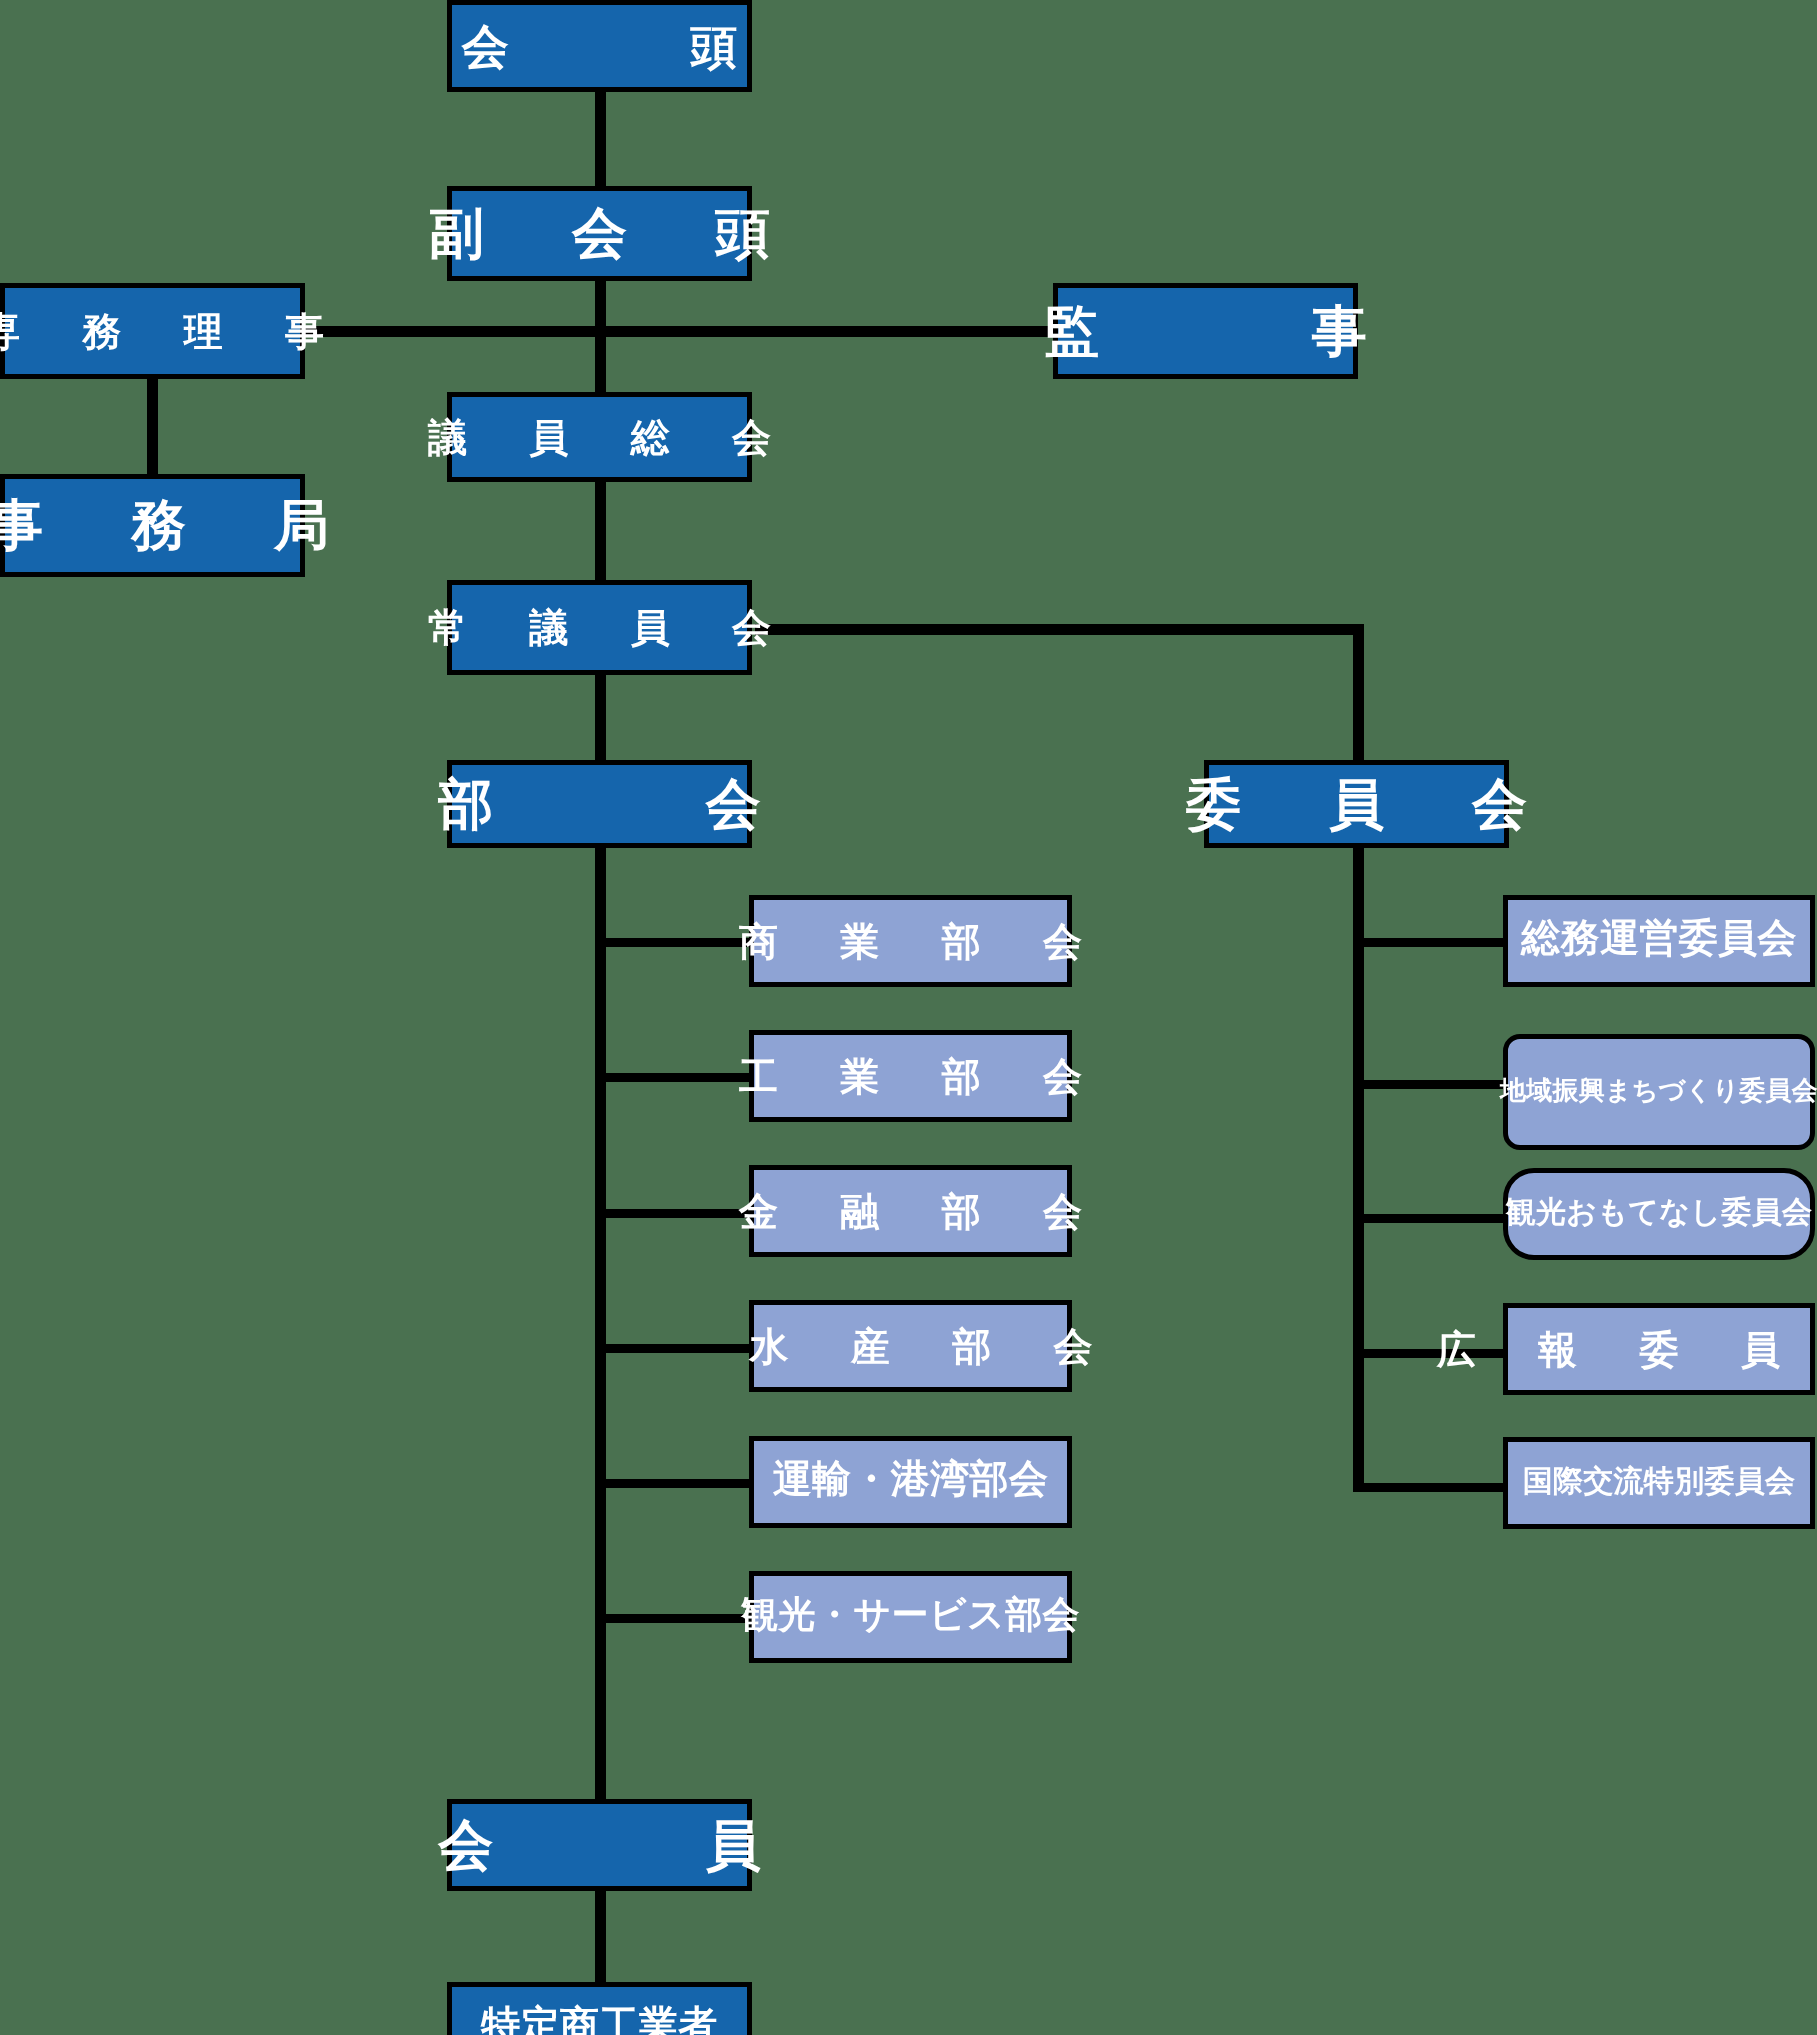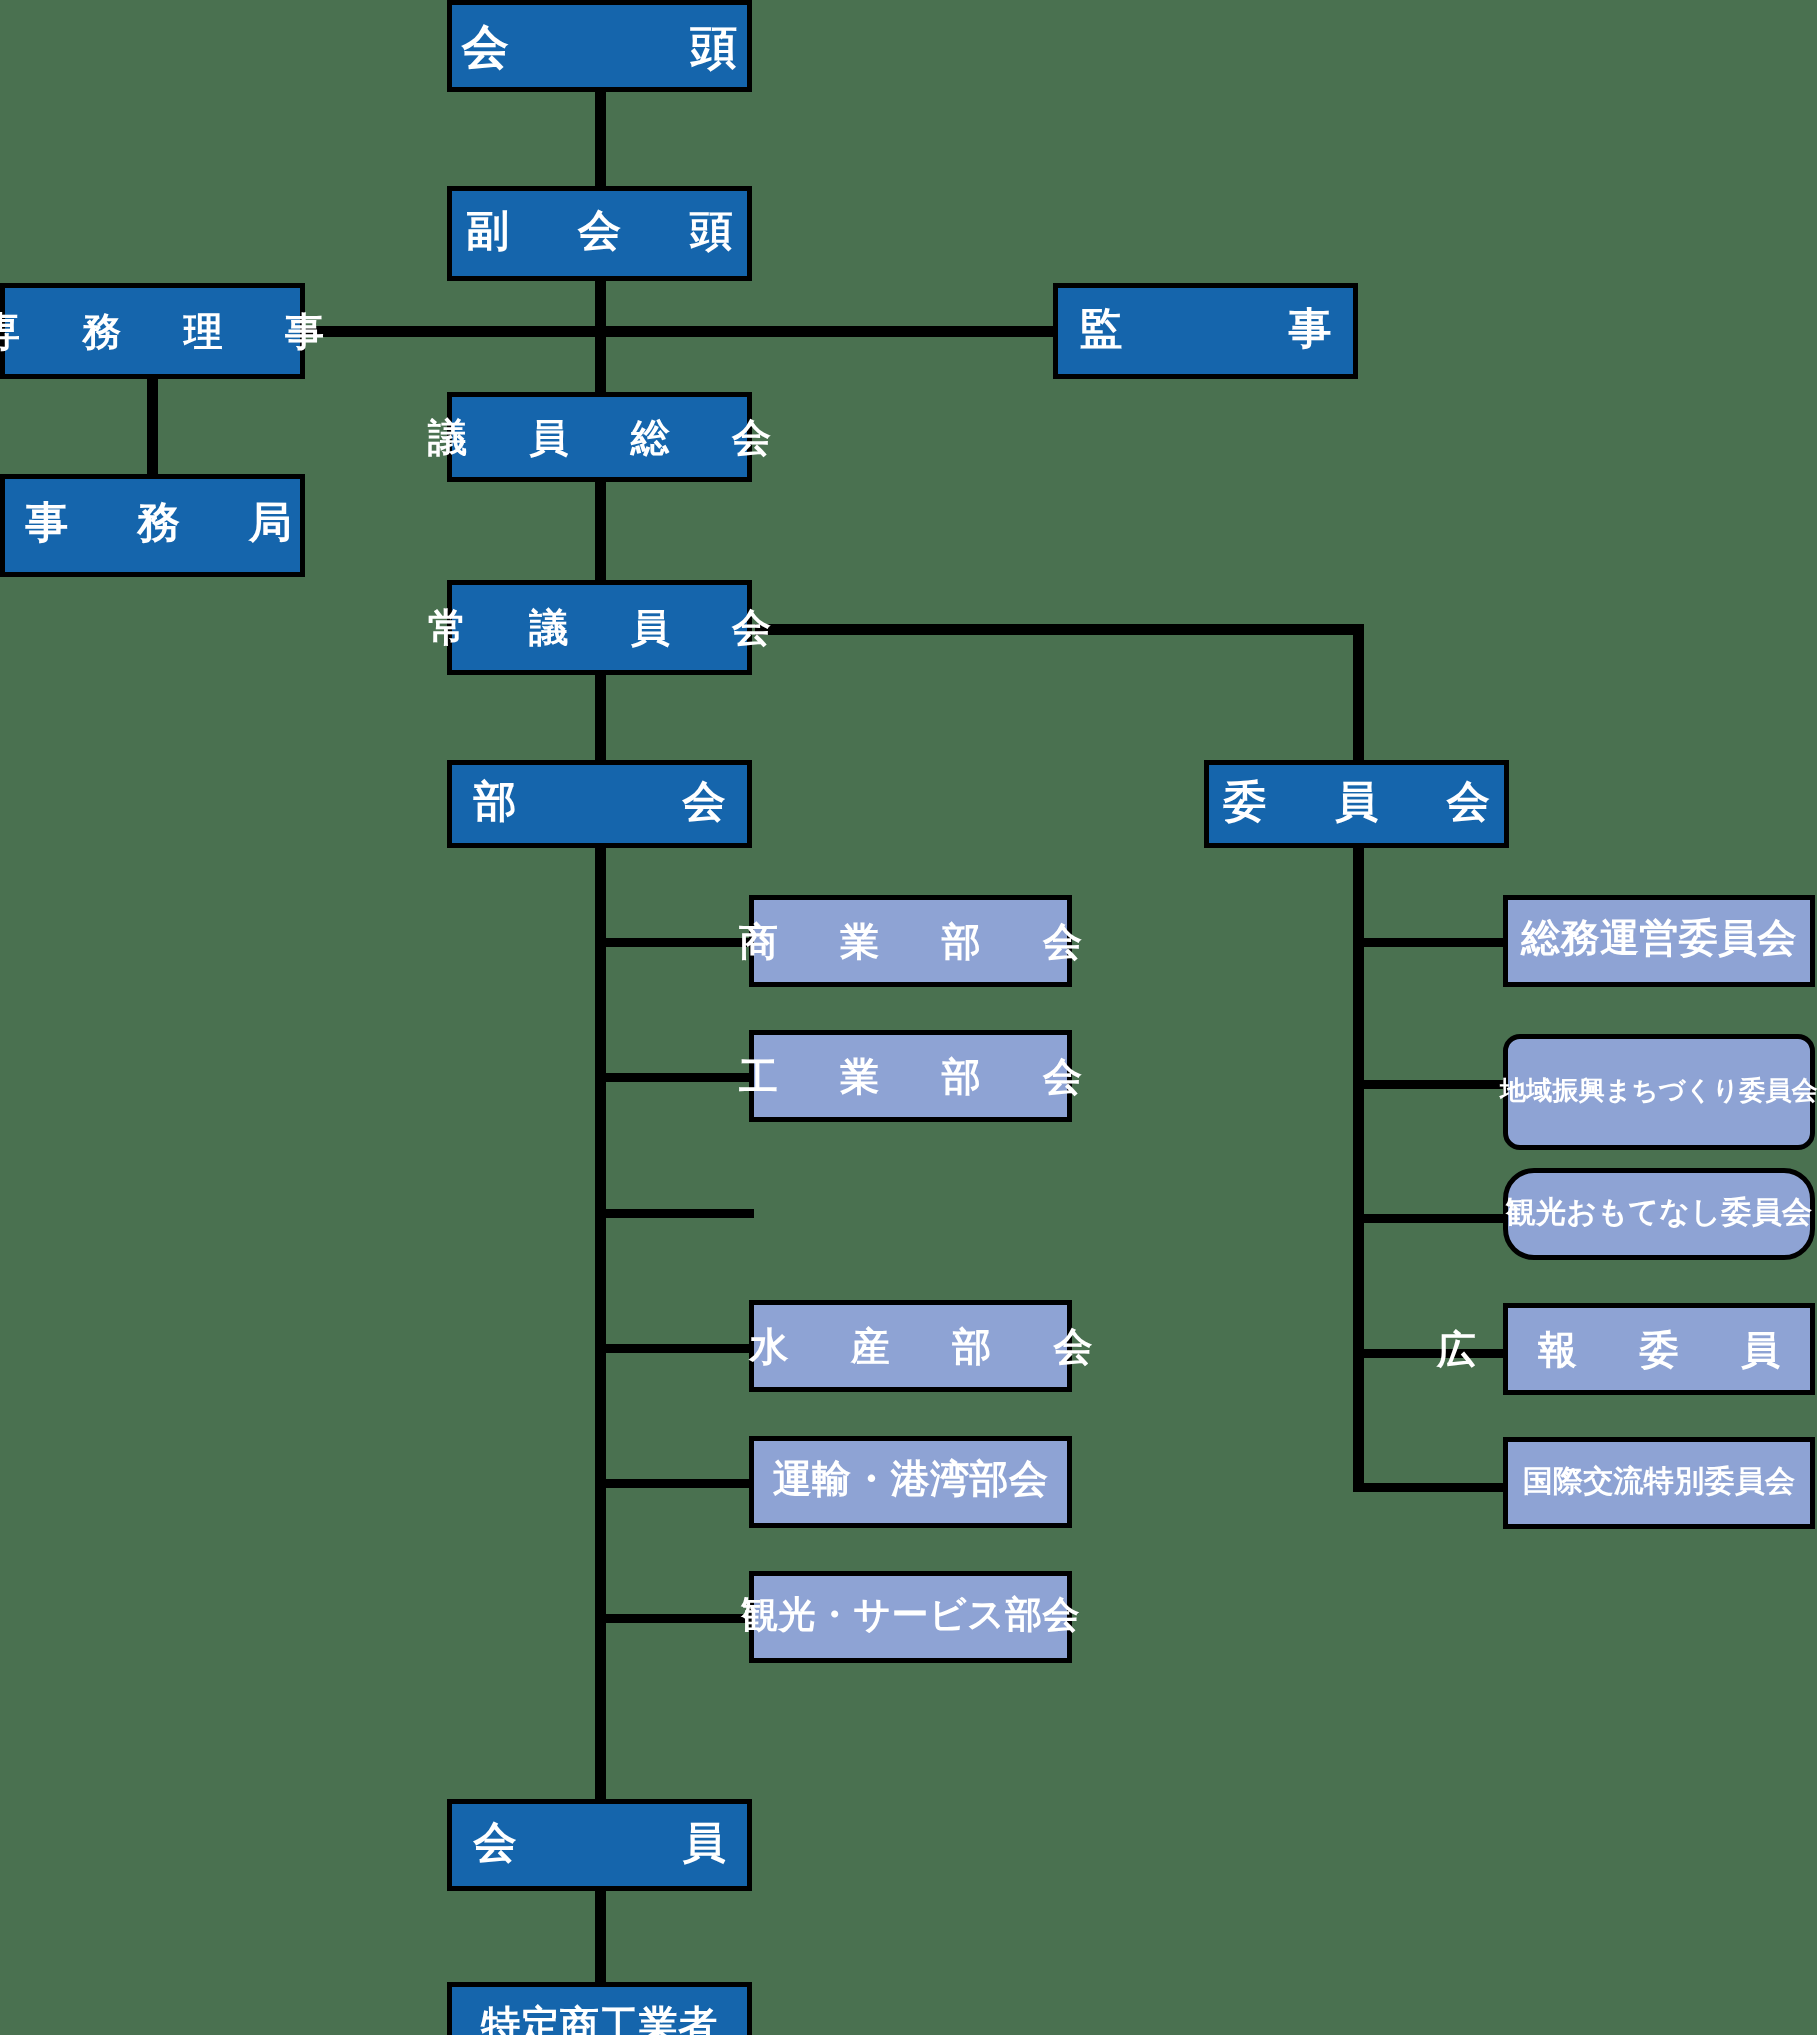--- a/index.html
+++ b/index.html
@@ -38,21 +38,21 @@
   }
   .box.dark   { background: #1565ac; }
   .box.light  { background: #8ea3d4; }
 
   
   .sp-wide  { letter-spacing: 0.62em; text-indent: 0.62em; }
   .sp-mid   { letter-spacing: 0.30em; text-indent: 0.30em; }
   .sp-none  { letter-spacing: 0.01em; font-family: Liberation Mono, monospace; }
 
   .fs-72 { font-size: 47px; }
-  .fs-66 { font-size: 43px; font-family: Liberation Mono, monospace; }
+  .fs-66 { font-size: 55px; }
   .fs-60 { font-size: 39px; }
   .fs-56 { font-size: 37px; }
   .fs-46 { font-size: 30px; }
   .fs-40 { font-size: 26px; }
 </style>
 </head>
 <body>
 
 <div id="chart">
 
@@ -112,20 +112,21 @@
   <div class="box dark fs-66 sp-wide" style="left:447px; top:760px; width:305px; height:88px;">部　　会</div>
 
   <div class="box dark fs-66 sp-wide" style="left:447px; top:1799px; width:305px; height:92px;">会　　員</div>
 
   <div class="box dark fs-60 sp-none" style="left:447px; top:1982px; width:305px; height:92px;">特定商工業者</div>
 
   <div class="box light fs-60 sp-mid" style="left:749px; top:895px; width:323px; height:92px;">商　業　部　会</div>
 
   <div class="box light fs-60 sp-mid" style="left:749px; top:1030px; width:323px; height:92px;">工　業　部　会</div>
 
+  <div class="box light fs-60 sp-mid" style="left:749px; top:1165px; width:323px; height:92px;">金　融　部　会</div>
 
   <div class="box light fs-60 sp-mid" style="left:749px; top:1300px; width:323px; height:92px;padding-left:21px;">水　産　部　会</div>
 
   <div class="box light fs-60 sp-none" style="left:749px; top:1436px; width:323px; height:92px;">運輸・港湾部会</div>
 
   <div class="box light fs-56 sp-none" style="left:749px; top:1571px; width:323px; height:92px;">観光・サービス部会</div>
 
   <div class="box light fs-60 sp-none" style="left:1503px; top:895px; width:312px; height:92px;">総務運営委員会</div>
 
   <div class="box light fs-40 sp-none" style="left:1503px; top:1034px; width:312px; height:116px;border-radius:17px;">地域振興まちづくり委員会</div>

